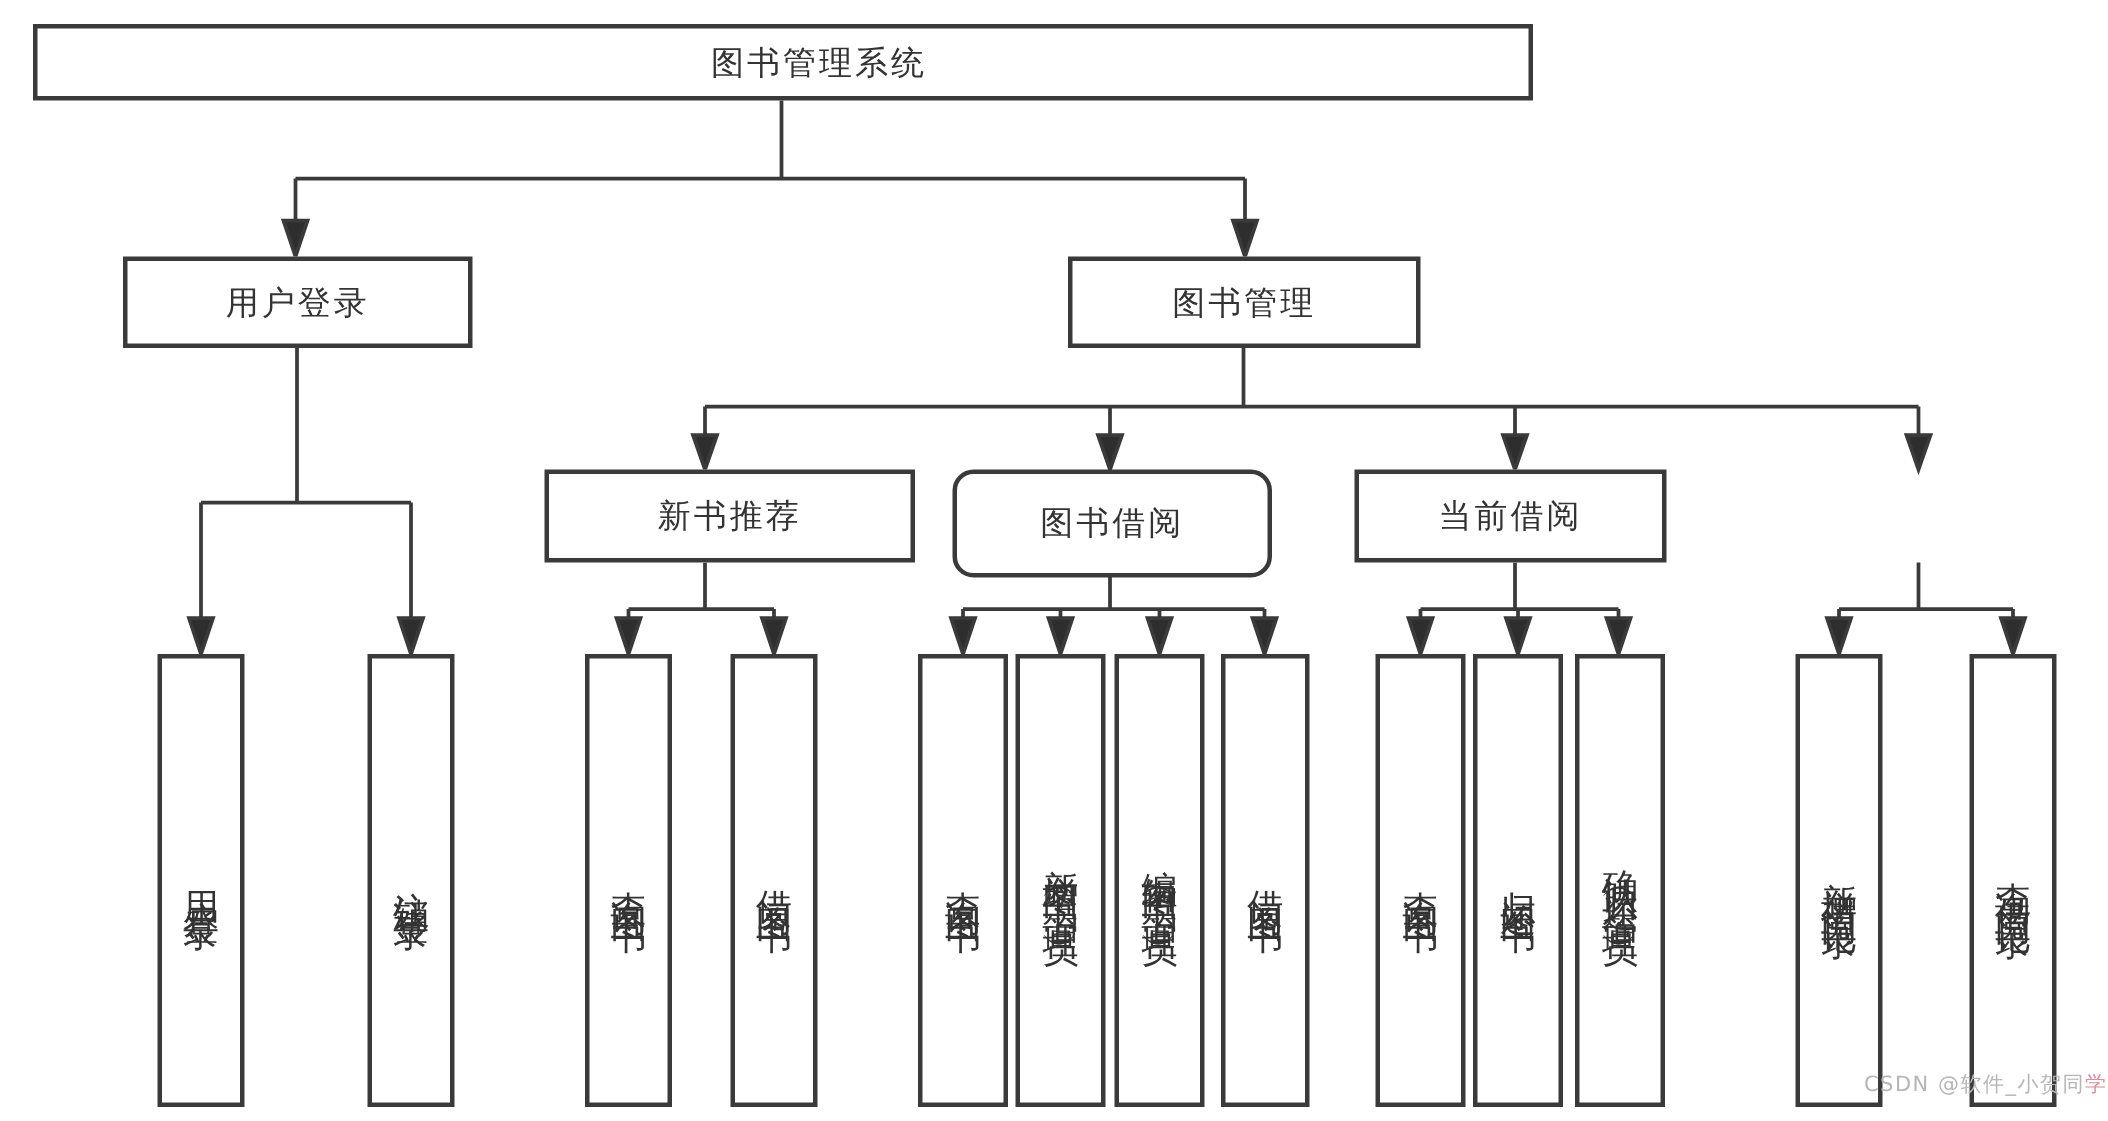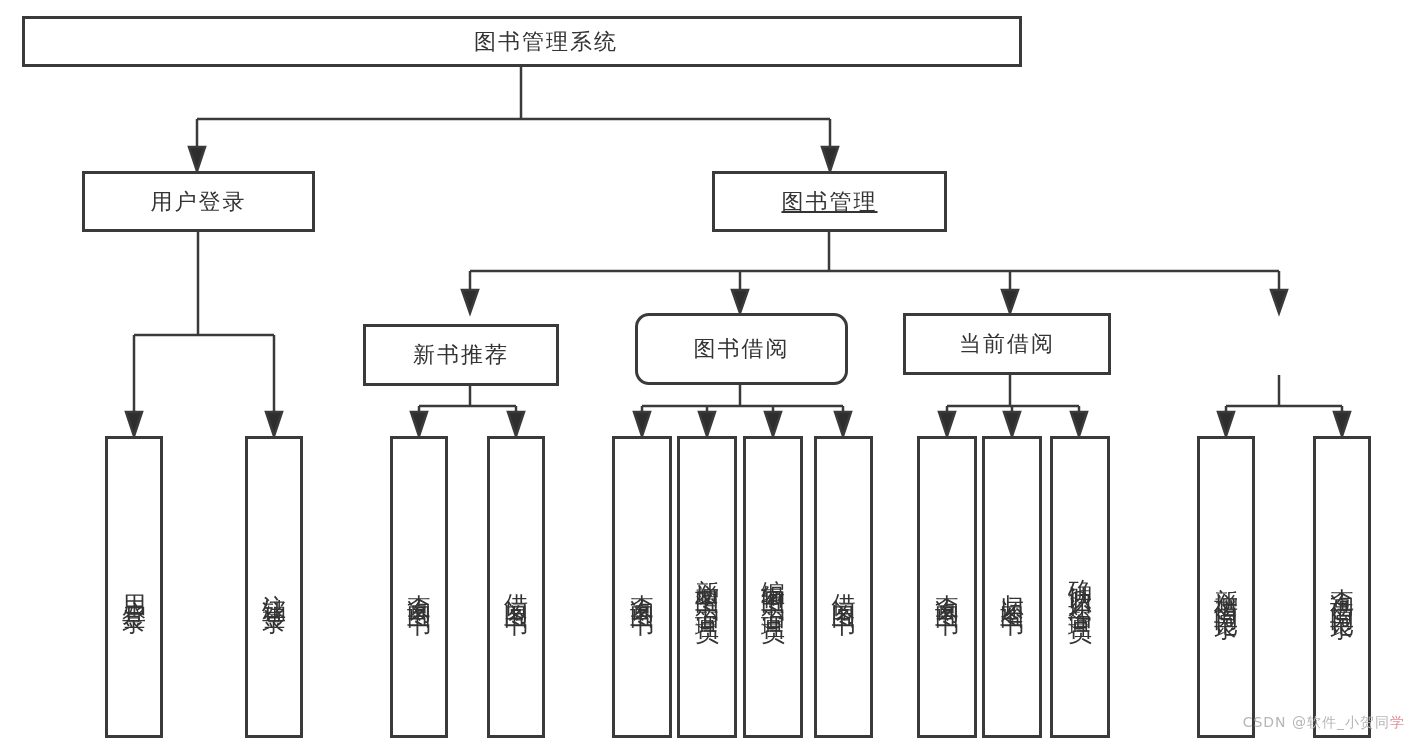--- a/index.html
+++ b/index.html
@@ -116,23 +116,23 @@
       <line x1="1226" y1="406" x2="1226" y2="414"></line>
       <polygon points="1218,412 1234,412 1226,436"></polygon>
       <line x1="1342" y1="406" x2="1342" y2="414"></line>
       <polygon points="1334,412 1350,412 1342,436"></polygon>
     </g>
   </svg>
 
   <div class="node h" style="left:22px; top:16px; width:1000px; height:51px;padding-left:48px;">图书管理系统</div>
 
   <div class="node h" style="left:82px; top:171px; width:233px; height:61px;">用户登录</div>
-  <div class="node h" style="left:712px; top:171px; width:235px; height:61px;text-decoration:underline;">图书管理</div>
+  <div class="node h" style="left:712px; top:171px; width:235px; height:61px;">图书管理</div>
 
-  <div class="node h" style="left:363px; top:324px; width:196px; height:62px;">新书推荐</div>
+  <div class="node h" style="left:363px; top:313px; width:247px; height:62px;">新书推荐</div>
   <div class="node h" style="left:635px; top:313px; width:213px; height:72px;border-radius:14px;">图书借阅</div>
   <div class="node h" style="left:903px; top:313px; width:208px; height:62px;">当前借阅</div>
 
   <div class="node v" style="left:105px; top:436px; width:58px; height:302px;">用户登录</div>
   <div class="node v" style="left:245px; top:436px; width:58px; height:302px;">注销登录</div>
 
   <div class="node v" style="left:390px; top:436px; width:58px; height:302px;">查询图书</div>
   <div class="node v" style="left:487px; top:436px; width:58px; height:302px;">借阅图书</div>
 
   <div class="node v" style="left:612px; top:436px; width:60px; height:302px;">查询图书</div>

